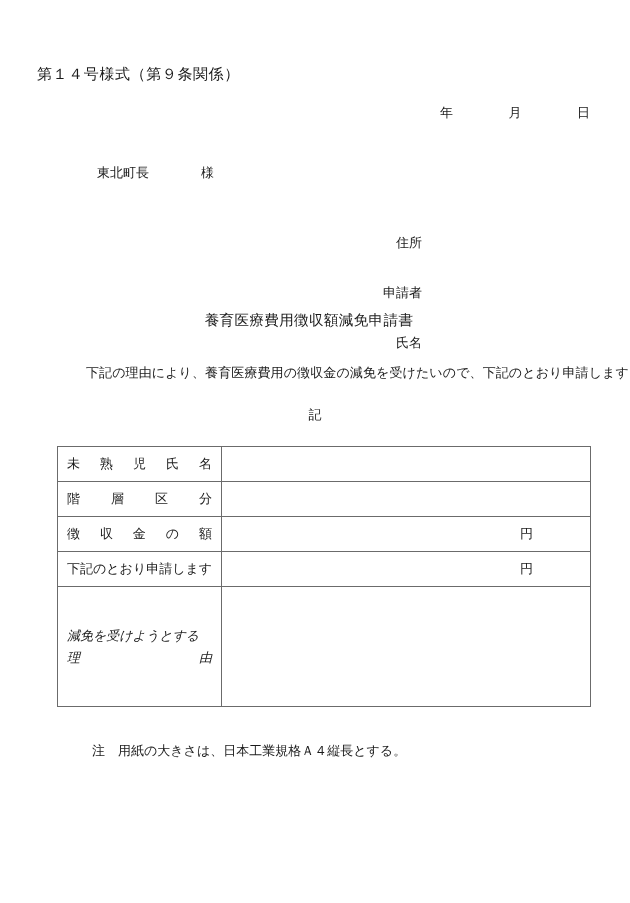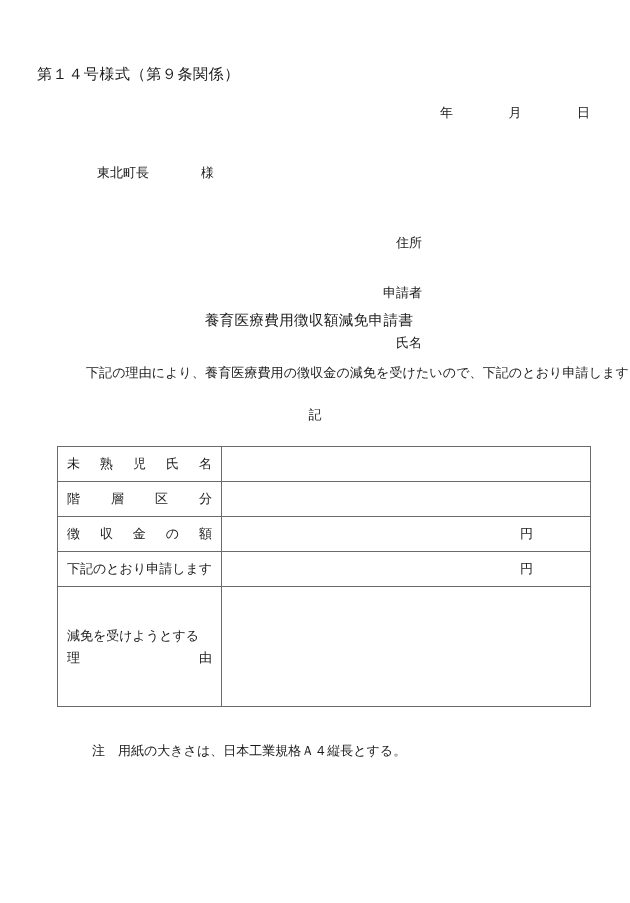--- a/index.html
+++ b/index.html
@@ -127,20 +127,21 @@
   
   .spread {
     display: flex;
     justify-content: space-between;
     white-space: nowrap;
   }
   .plain { white-space: nowrap; }
 
   .reason-label {
     line-height: 22px;
+    font-style: italic;
   }
   .reason-label .l1 { white-space: nowrap; }
   .reason-label .l2 {
     display: flex;
     justify-content: space-between;
     white-space: nowrap;
   }
 
   .unit-cell {
     text-align: right;

